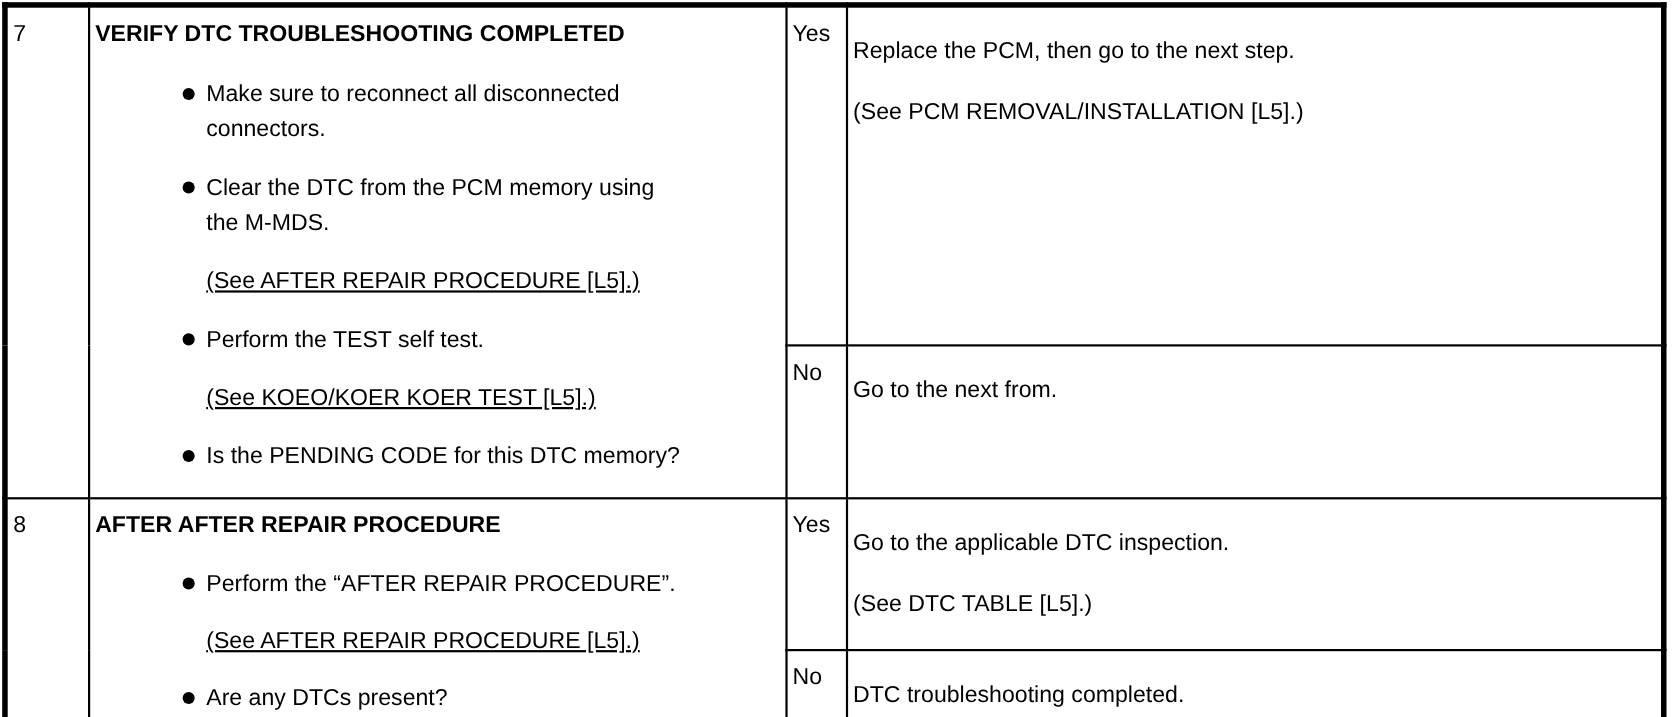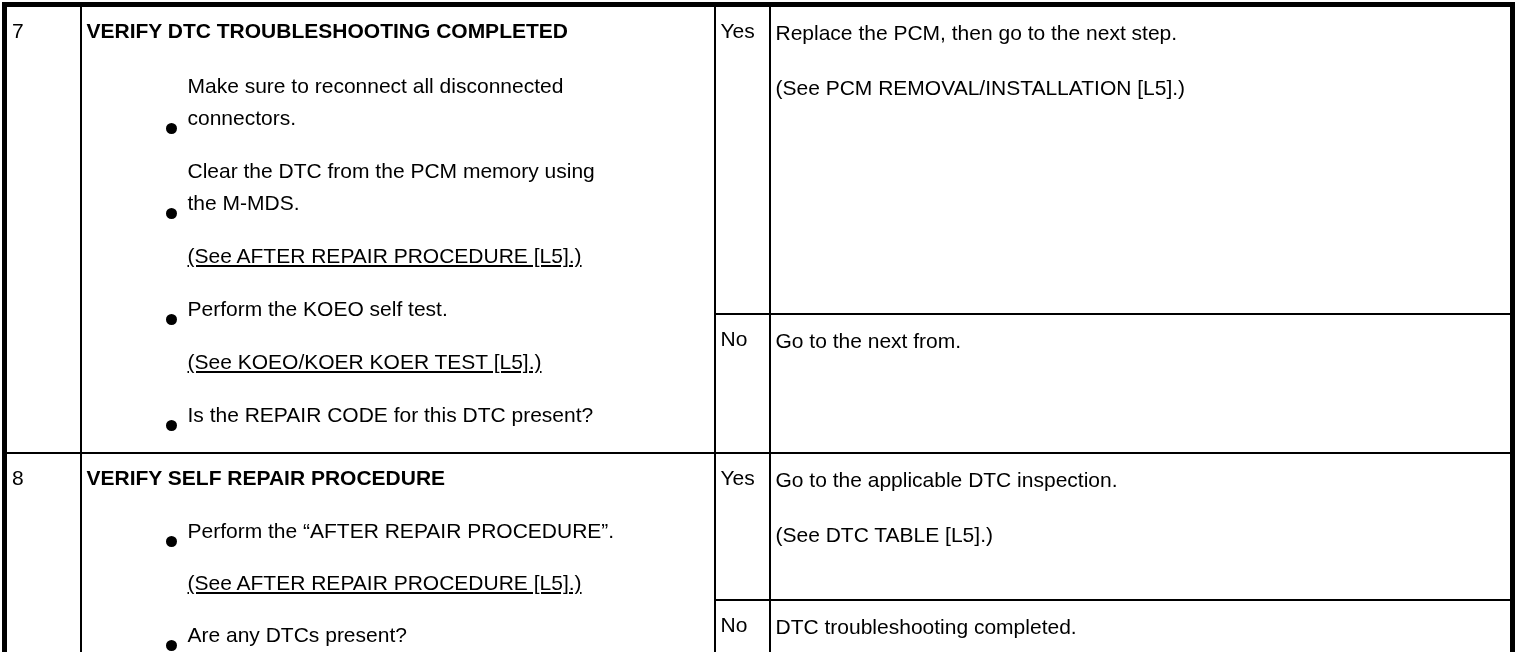--- a/index.html
+++ b/index.html
@@ -46,37 +46,36 @@
 
   .heading {
     font-weight: bold;
     font-size: 21px;
     margin: 0 0 23px 0;
     white-space: nowrap;
   }
   .bullet {
     display: flex;
     margin: 0 0 21px 79px;
-    align-items: flex-end;
   }
   .dot {
     flex: 0 0 11px;
     width: 11px;
     height: 11px;
     border-radius: 50%;
     background: #000000;
     margin: 10px 11px 0 0;
   }
   .btext { white-space: pre-line; }
   .ref {
     margin: 0 0 21px 101px;
     white-space: nowrap;
     text-decoration: underline;
   }
-  .rline { margin: 2px 0 23px 0; }
+  .rline { margin: 16px 0 23px 0; }
 
   
   td.tight { padding-top: 6px; }
   td.tight .heading { margin-bottom: 21px; }
   td.tight .bullet, td.tight .ref { margin-bottom: 20px; }
 </style>
 </head>
 <body>
 
 <div class="page">
@@ -99,45 +98,45 @@
 connectors.</span>
           </div>
           <div class="bullet">
             <span class="dot"></span>
             <span class="btext">Clear the DTC from the PCM memory using
 the M-MDS.</span>
           </div>
           <div class="ref">(See AFTER REPAIR PROCEDURE [L5].)</div>
           <div class="bullet">
             <span class="dot"></span>
-            <span class="btext">Perform the KOEO self test.</span>
+            <span class="btext">Perform the TEST self test.</span>
           </div>
           <div class="ref">(See KOEO/KOER KOER TEST [L5].)</div>
           <div class="bullet">
             <span class="dot"></span>
-            <span class="btext">Is the REPAIR CODE for this DTC present?</span>
+            <span class="btext">Is the PENDING CODE for this DTC memory?</span>
           </div>
         </td>
         <td class="answer-cell" style="height:300px;">Yes</td>
         <td class="result-cell">
           <div class="rline">Replace the PCM, then go to the next step.</div>
           <div class="rline">(See PCM REMOVAL/INSTALLATION [L5].)</div>
         </td>
       </tr>
       <tr>
         <td class="answer-cell" style="height:135px;">No</td>
         <td class="result-cell">
           <div class="rline">Go to the next from.</div>
         </td>
       </tr>
 
       <tr>
         <td class="step-cell" rowspan="2">8</td>
         <td class="action-cell tight" rowspan="2">
-          <div class="heading">VERIFY SELF REPAIR PROCEDURE</div>
+          <div class="heading">AFTER AFTER REPAIR PROCEDURE</div>
           <div class="bullet">
             <span class="dot"></span>
             <span class="btext">Perform the “AFTER REPAIR PROCEDURE”.</span>
           </div>
           <div class="ref">(See AFTER REPAIR PROCEDURE [L5].)</div>
           <div class="bullet">
             <span class="dot"></span>
             <span class="btext">Are any DTCs present?</span>
           </div>
         </td>

